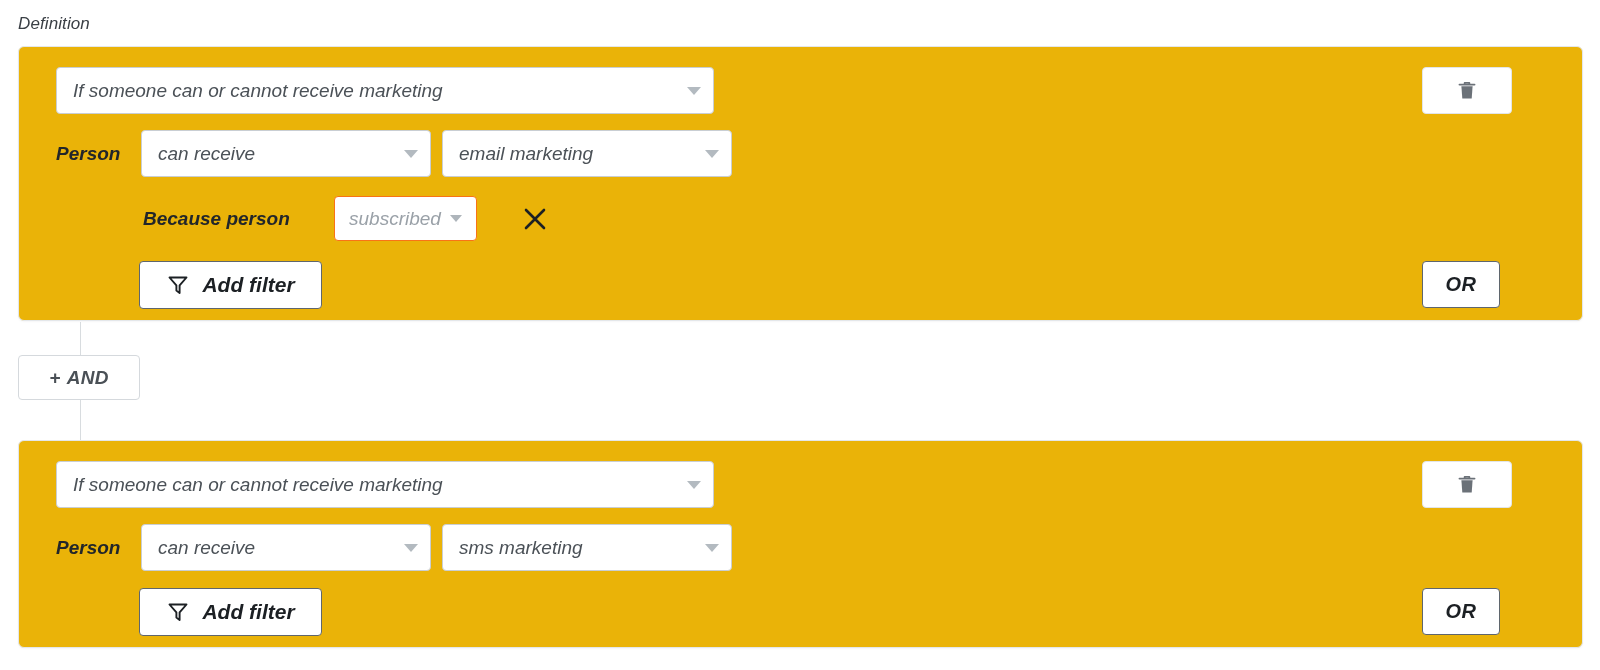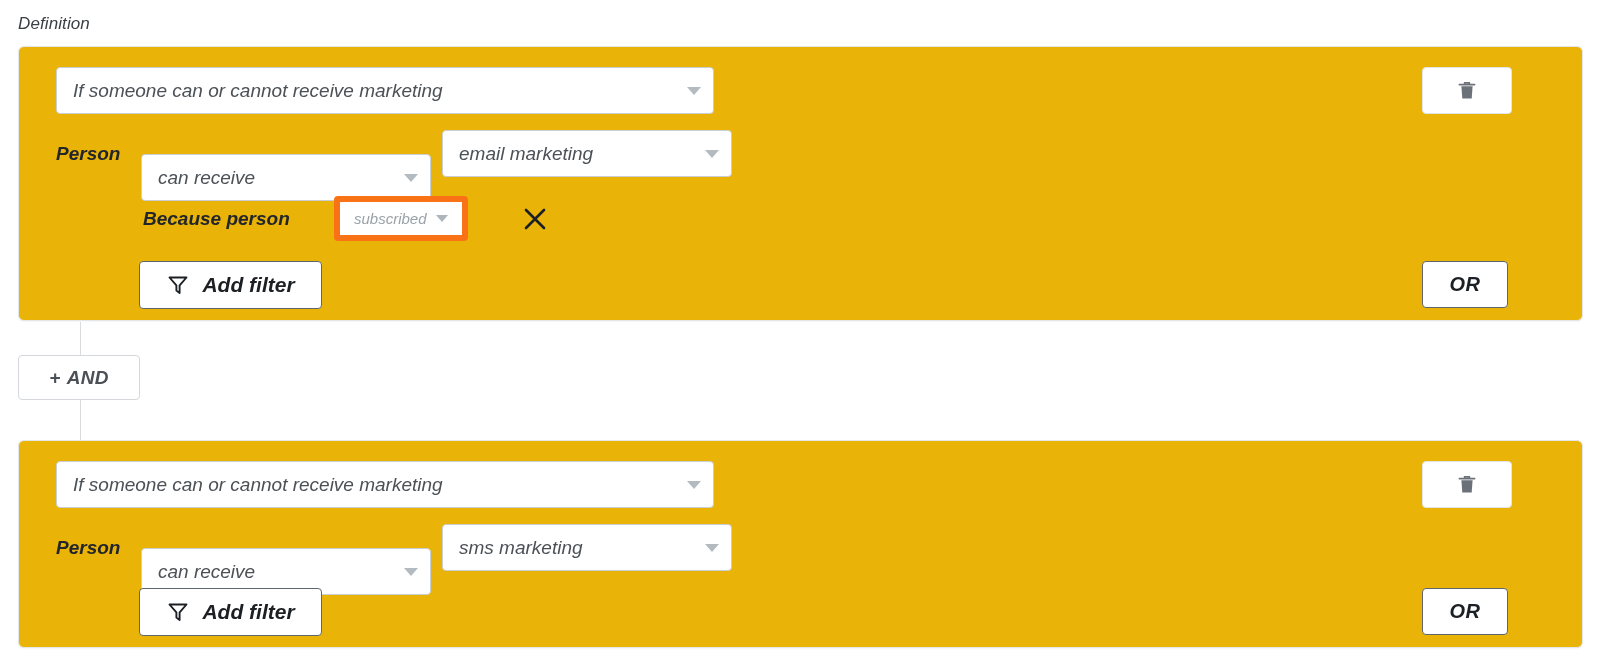--- a/index.html
+++ b/index.html
@@ -82,34 +82,34 @@
     border-top: 8px solid #b3bac0;
     flex: 0 0 auto;
     margin-left: 10px;
   }
   .select-text {
     white-space: nowrap;
     overflow: hidden;
   }
 
   .select--main { width: 658px; height: 47px; }
-  .select--op   { width: 290px; height: 47px; margin-top: 24px; }
+  .select--op   { width: 290px; height: 47px; }
   .select--val  { width: 290px; height: 47px; gap: 28px; }
 
   .inline-field {
     position: absolute;
     box-sizing: border-box;
     background: #ffffff;
-    border: 6px solid #f97316;
+    border: 1px solid #f97316;
     border-radius: 4px;
     height: 45px;
     display: flex;
     align-items: center;
     padding: 0 14px;
-    font-size: 15px;
+    font-size: 19px;
     color: #9aa1a8;
   }
   .inline-field .caret-sm {
     width: 0;
     height: 0;
     border-left: 6px solid transparent;
     border-right: 6px solid transparent;
     border-top: 7px solid #aeb5bb;
     margin-left: 9px;
   }
@@ -133,21 +133,21 @@
     justify-content: center;
   }
 
   .btn--trash {
     width: 90px;
     height: 47px;
     border: 1px solid #e2e5e8;
   }
 
   .btn--or {
-    width: 86px;
+    width: 78px;
     height: 47px;
     border: 1.5px solid #5f666d;
     font-size: 20px;
     font-weight: bold;
     color: #1c2024;
     letter-spacing: 0.6px;
   }
 
   .btn--addfilter {
     width: 183px;

